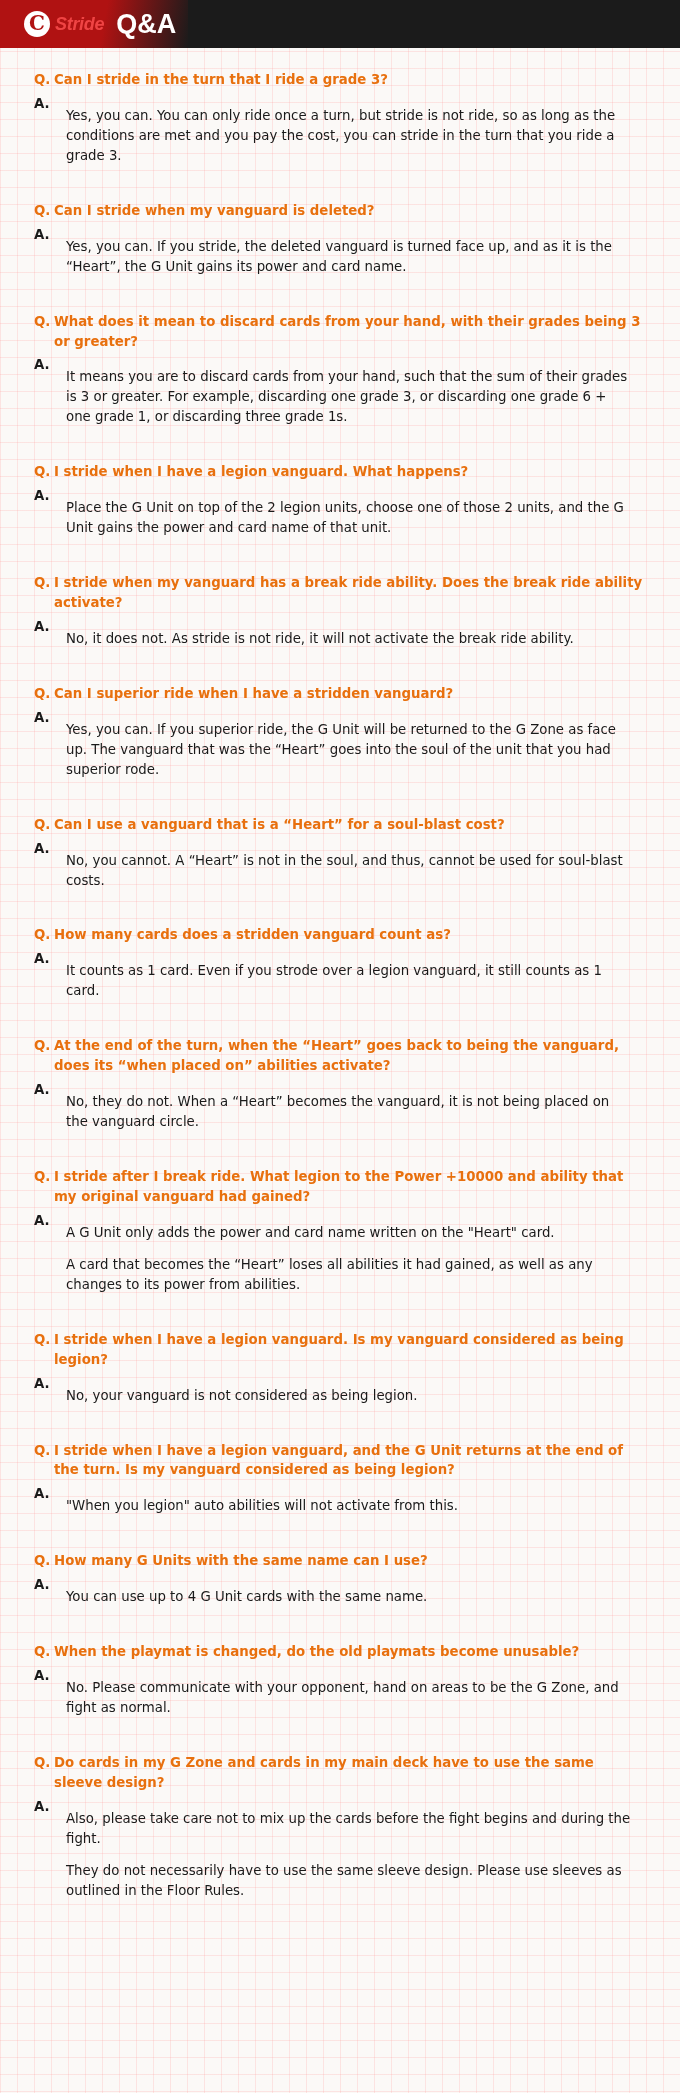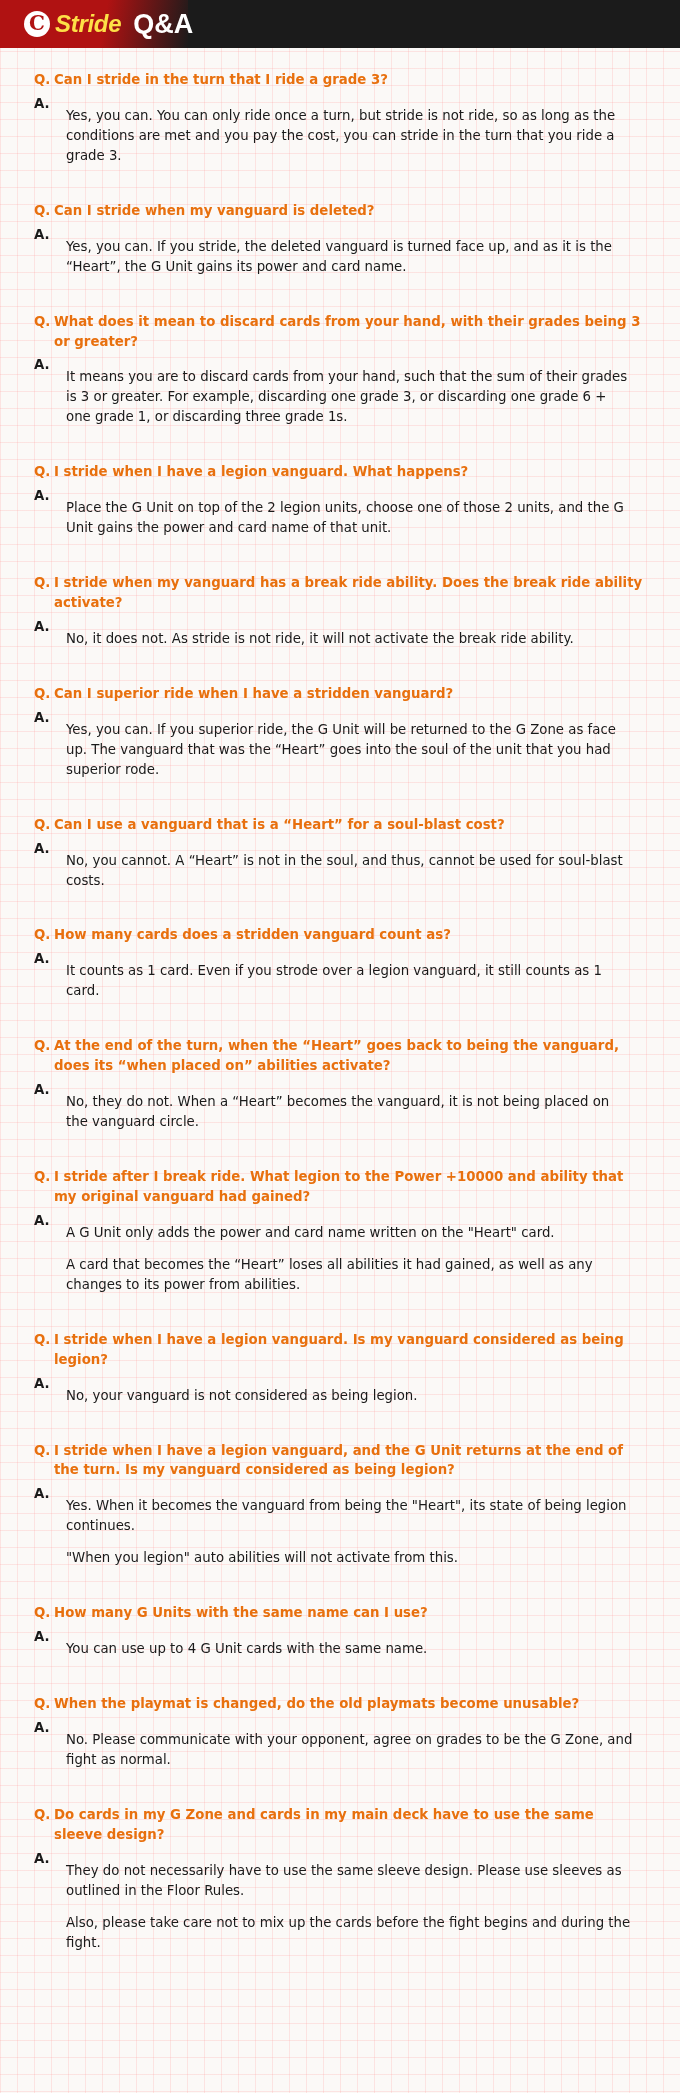--- a/index.html
+++ b/index.html
@@ -57,22 +57,22 @@
     color: #b01212;
     font-size: 20px;
     font-weight: bold;
     font-family: "DejaVu Serif", serif;
     line-height: 1;
     margin-top: -2px;
   }
   .logo-text {
     position: relative;
     z-index: 2;
-    color: #fde047;
-    font-size: 24px;
+    color: #ef4444;
+    font-size: 18px;
     font-weight: bold;
     font-style: italic;
     letter-spacing: -0.3px;
     font-family: "Liberation Sans", sans-serif;
   }
   .header-title {
     position: relative;
     z-index: 2;
     color: #ffffff;
     font-size: 27px;
@@ -268,21 +268,20 @@
         </div>
       </div>
       <div class="qa-item">
         <div class="q-line">
           <span class="marker">Q.</span>
           <div class="body-text">I stride when I have a legion vanguard, and the G Unit returns at the end of the turn. Is my vanguard considered as being legion?</div>
         </div>
         <div class="a-line">
           <span class="marker">A.</span>
           <div class="body-text">
-            <p>Yes. When it becomes the vanguard from being the "Heart", its state of being legion continues.</p>
             <p>"When you legion" auto abilities will not activate from this.</p>
           </div>
         </div>
       </div>
       <div class="qa-item">
         <div class="q-line">
           <span class="marker">Q.</span>
           <div class="body-text">How many G Units with the same name can I use?</div>
         </div>
         <div class="a-line">
@@ -293,32 +292,32 @@
         </div>
       </div>
       <div class="qa-item">
         <div class="q-line">
           <span class="marker">Q.</span>
           <div class="body-text">When the playmat is changed, do the old playmats become unusable?</div>
         </div>
         <div class="a-line">
           <span class="marker">A.</span>
           <div class="body-text">
-            <p>No. Please communicate with your opponent, agree on grades to be the G Zone, and fight as normal.</p>
+            <p>No. Please communicate with your opponent, hand on areas to be the G Zone, and fight as normal.</p>
           </div>
         </div>
       </div>
       <div class="qa-item">
         <div class="q-line">
           <span class="marker">Q.</span>
           <div class="body-text">Do cards in my G Zone and cards in my main deck have to use the same sleeve design?</div>
         </div>
         <div class="a-line">
           <span class="marker">A.</span>
           <div class="body-text">
+            <p>Also, please take care not to mix up the cards before the fight begins and during the fight.</p>
             <p>They do not necessarily have to use the same sleeve design. Please use sleeves as outlined in the Floor Rules.</p>
-            <p>Also, please take care not to mix up the cards before the fight begins and during the fight.</p>
           </div>
         </div>
       </div>
     </div>
 
 </div>
 
 </body></html>

